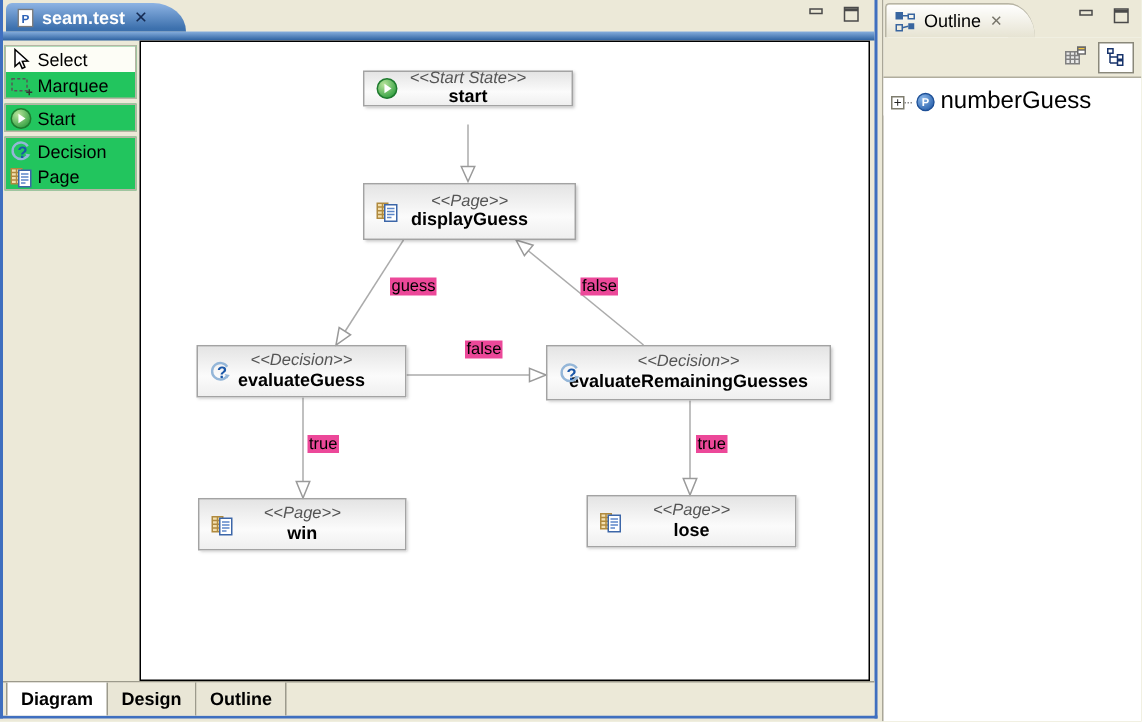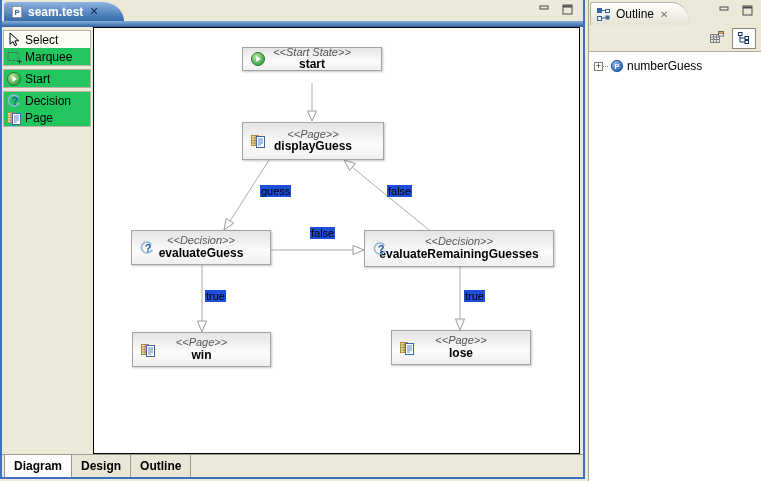--- a/index.html
+++ b/index.html
@@ -33,21 +33,21 @@
   .pgroup { border:1px solid #b7b4a4; margin-bottom:3px; background:#22c55e; }
   .ptool { height:17px; display:flex; align-items:center; gap:3px; padding-left:2px;
            font-size:12px; white-space:nowrap; }
   .ptool.sel { background:#fdfdf6; }
 
   .canvas { position:relative; flex:1; margin-right:3px; background:#fff;
             border:1px solid #000; overflow:hidden; }
   .edges { position:absolute; left:0; top:0; }
   .eline { stroke:#ababab; stroke-width:1; fill:none; }
   .ehead { fill:#ffffff; stroke:#9a9a9a; stroke-width:1; }
-  .elabel { position:absolute; font-size:11px; color:#000; background:#1d4ed8; padding:0 1px; }
+  .elabel { position:absolute; font-size:11px; color:#000; background:#ec4899; padding:0 1px; }
 
   .node { position:absolute; box-sizing:border-box; border:1px solid #a3a3a3;
           background:linear-gradient(180deg,#e4e4e4,#fbfbfb 60%,#efefef);
           box-shadow:1px 1px 2px rgba(90,90,90,.35);
           display:flex; align-items:center; }
   .node-icon { position:absolute; left:7px; top:50%; transform:translateY(-50%); }
   .node-text { flex:1; text-align:center; line-height:1.15; }
   .stereo { font-style:italic; font-size:11px; color:#555; }
   .nname  { font-weight:bold; font-size:12px; color:#000; }
 
@@ -74,21 +74,21 @@
   .otoolbar { height:27px; background:#ece9d8; border-bottom:1px solid #b0ad9d;
               display:flex; justify-content:flex-end; align-items:center; gap:3px;
               padding-right:5px; box-sizing:border-box; }
   .obtn { width:24px; height:21px; display:flex; align-items:center; justify-content:center; }
   .obtn.pressed { background:#fff; border:1px solid #8a887a; box-sizing:border-box; }
   .otree { background:#fff; padding:7px 0 0 5px; }
   .titem { display:flex; align-items:center; }
   .texp { width:9px; height:9px; box-sizing:border-box; border:1px solid #7e7c6e; background:#fff;
           font-size:9px; line-height:7px; text-align:center; color:#222; }
   .tdots { width:5px; height:0; border-top:1px dotted #8a8a8a; }
-  .titem .ilabel { font-size:12px; margin-left:3px; }
+  .titem .ilabel { font-size:16px; margin-left:3px; }
   .titem .i14 { margin-left:2px; }
 </style>
 </head>
 <body>
 
 <svg width="0" height="0" style="position:absolute">
   <defs>
     <radialGradient id="ggreen" cx="35%" cy="30%" r="75%">
       <stop offset="0%" stop-color="#b9e49c"></stop>
         <stop offset="100%" stop-color="#2f9e3f"></stop>

